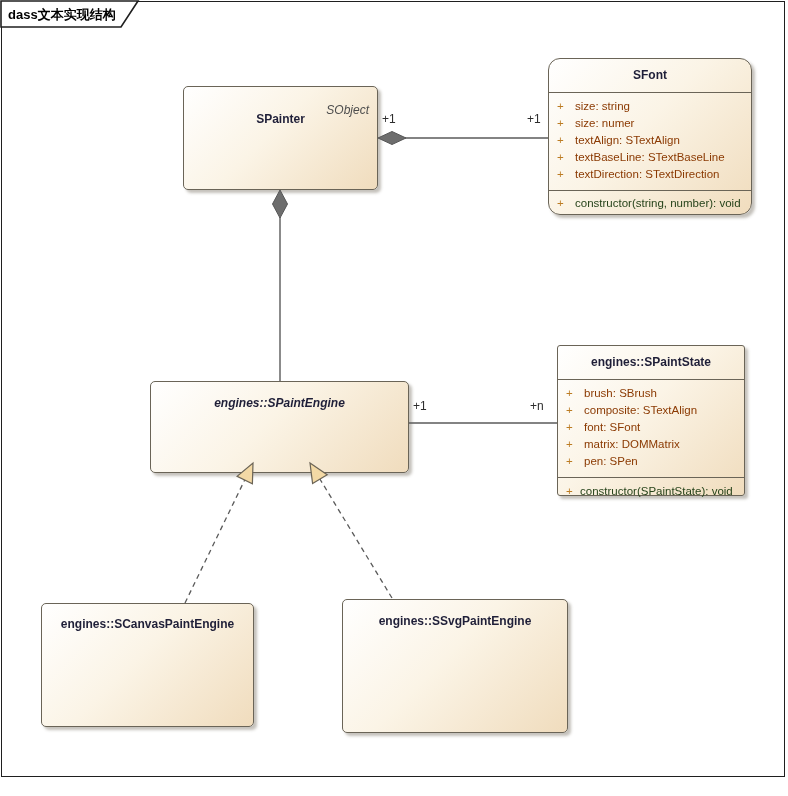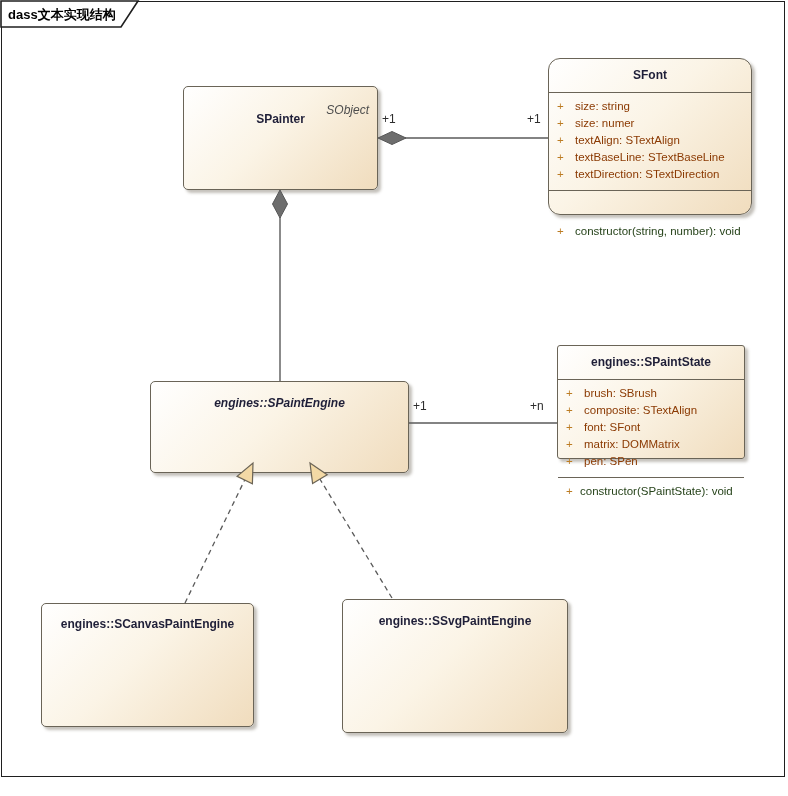--- a/index.html
+++ b/index.html
@@ -100,27 +100,27 @@
         <span class="vis">+</span><span class="attr">textAlign: STextAlign</span>
       </div>
       <div class="row">
         <span class="vis">+</span><span class="attr">textBaseLine: STextBaseLine</span>
       </div>
       <div class="row">
         <span class="vis">+</span><span class="attr">textDirection: STextDirection</span>
       </div>
     </div>
     <div class="compartment" style="height:25px;padding-top:4px;">
-      <div class="row" style="line-height:16px;margin-top:28px;">
+      <div class="row" style="line-height:16px;">
         <span class="vis">+</span><span class="op">constructor(string, number): void</span>
       </div>
     </div>
   </div>
 
-  <div class="cls" style="left:557px;top:345px;width:188px;height:114px;border-radius:3px;">
+  <div class="cls" style="left:557px;top:345px;width:188px;height:151px;border-radius:3px;">
     <div class="hdr" style="height:33px;line-height:33px;">engines::SPaintState</div>
     <div class="compartment" style="height:98px;">
       <div class="row">
         <span class="vis">+</span><span class="attr">brush: SBrush</span>
       </div>
       <div class="row">
         <span class="vis">+</span><span class="attr">composite: STextAlign</span>
       </div>
       <div class="row">
         <span class="vis">+</span><span class="attr">font: SFont</span>

